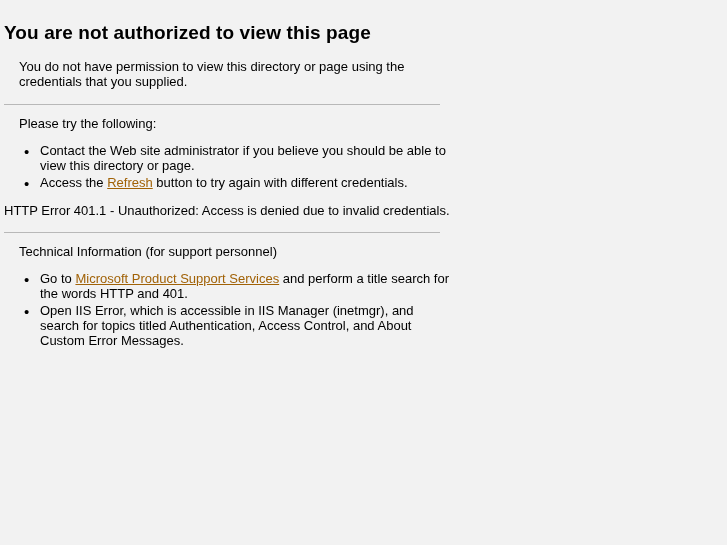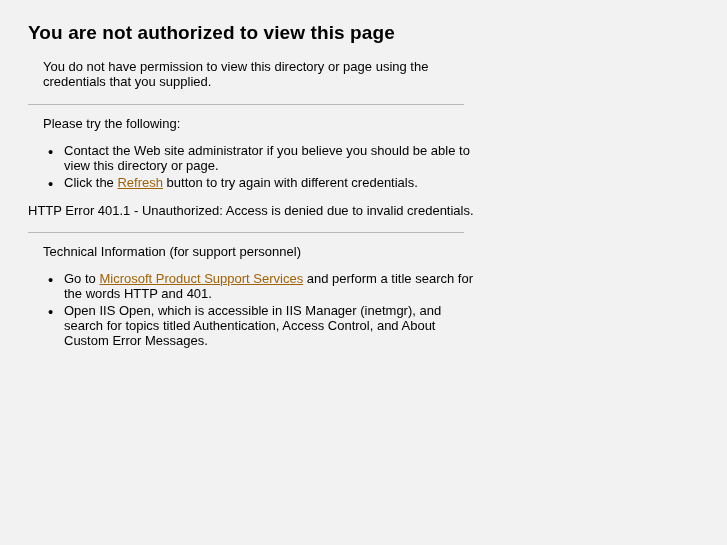--- a/index.html
+++ b/index.html
@@ -9,21 +9,21 @@
     width: 727px;
     height: 545px;
     overflow: hidden;
   }
   body {
     font-family: "Liberation Sans", sans-serif;
     color: #000000;
     font-size: 13px;
   }
   .page {
-    padding: 16px 16px 0 28px;
+    padding: 16px 16px 0 4px;
     box-sizing: border-box;
     width: 638px;
   }
   h1.title {
     font-size: 19px;
     font-weight: bold;
     margin: 6px 0 16px 0;
     letter-spacing: 0.1px;
   }
   p.para {
@@ -76,34 +76,34 @@
 
   <hr class="rule">
 
   <p class="para sect-head">Please try the following:</p>
 
   <ul class="bullets">
     <li>
       <span>Contact the Web site administrator if you believe you should be able to view this directory or page.</span>
     </li>
     <li>
-      <span>Click the </span><a class="link" href="#">Refresh</a><span> button to try again with different credentials.</span>
+      <span>Access the </span><a class="link" href="#">Refresh</a><span> button to try again with different credentials.</span>
     </li>
   </ul>
 
   <div class="lines">
     <p>HTTP Error 401.1 - Unauthorized: Access is denied due to invalid credentials.</p>
   </div>
 
   <hr class="rule">
 
   <p class="para sect-head">Technical Information (for support personnel)</p>
 
   <ul class="bullets">
     <li>
       <span>Go to </span><a class="link" href="#">Microsoft Product Support Services</a><span> and perform a title search for the words </span><b>HTTP</b><span> and </span><b>401</b><span>.</span>
     </li>
     <li>
-      <span>Open </span><b>IIS Open</b><span>, which is accessible in IIS Manager (inetmgr), and search for topics titled </span><b>Authentication</b><span>, </span><b>Access Control</b><span>, and </span><b>About Custom Error Messages</b><span>.</span>
+      <span>Open </span><b>IIS Error</b><span>, which is accessible in IIS Manager (inetmgr), and search for topics titled </span><b>Authentication</b><span>, </span><b>Access Control</b><span>, and </span><b>About Custom Error Messages</b><span>.</span>
     </li>
   </ul>
 
 </div>
 
 </body></html>

